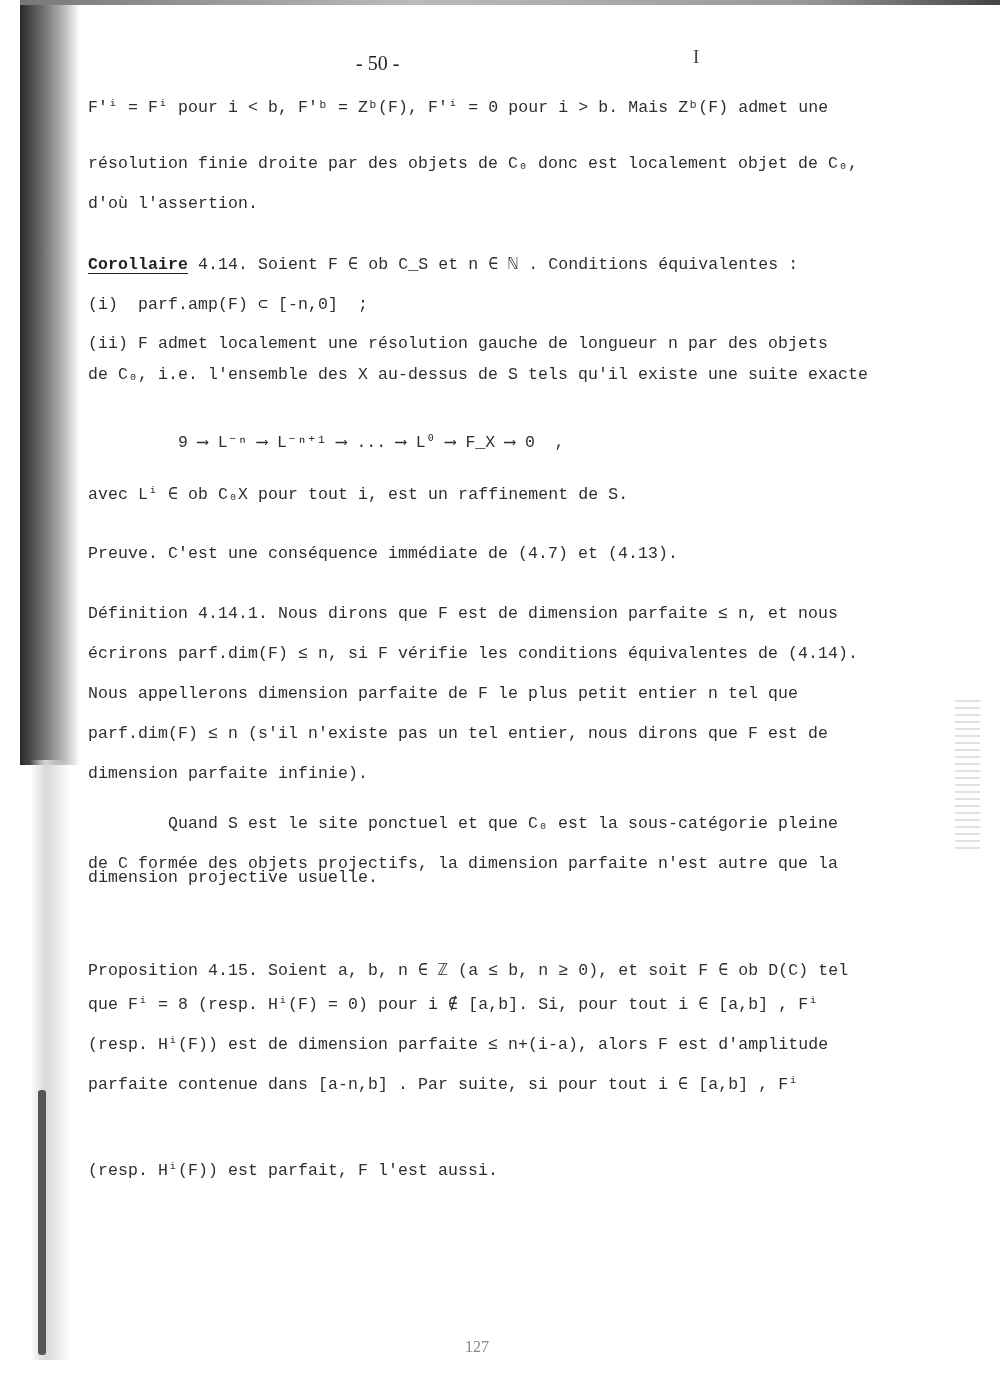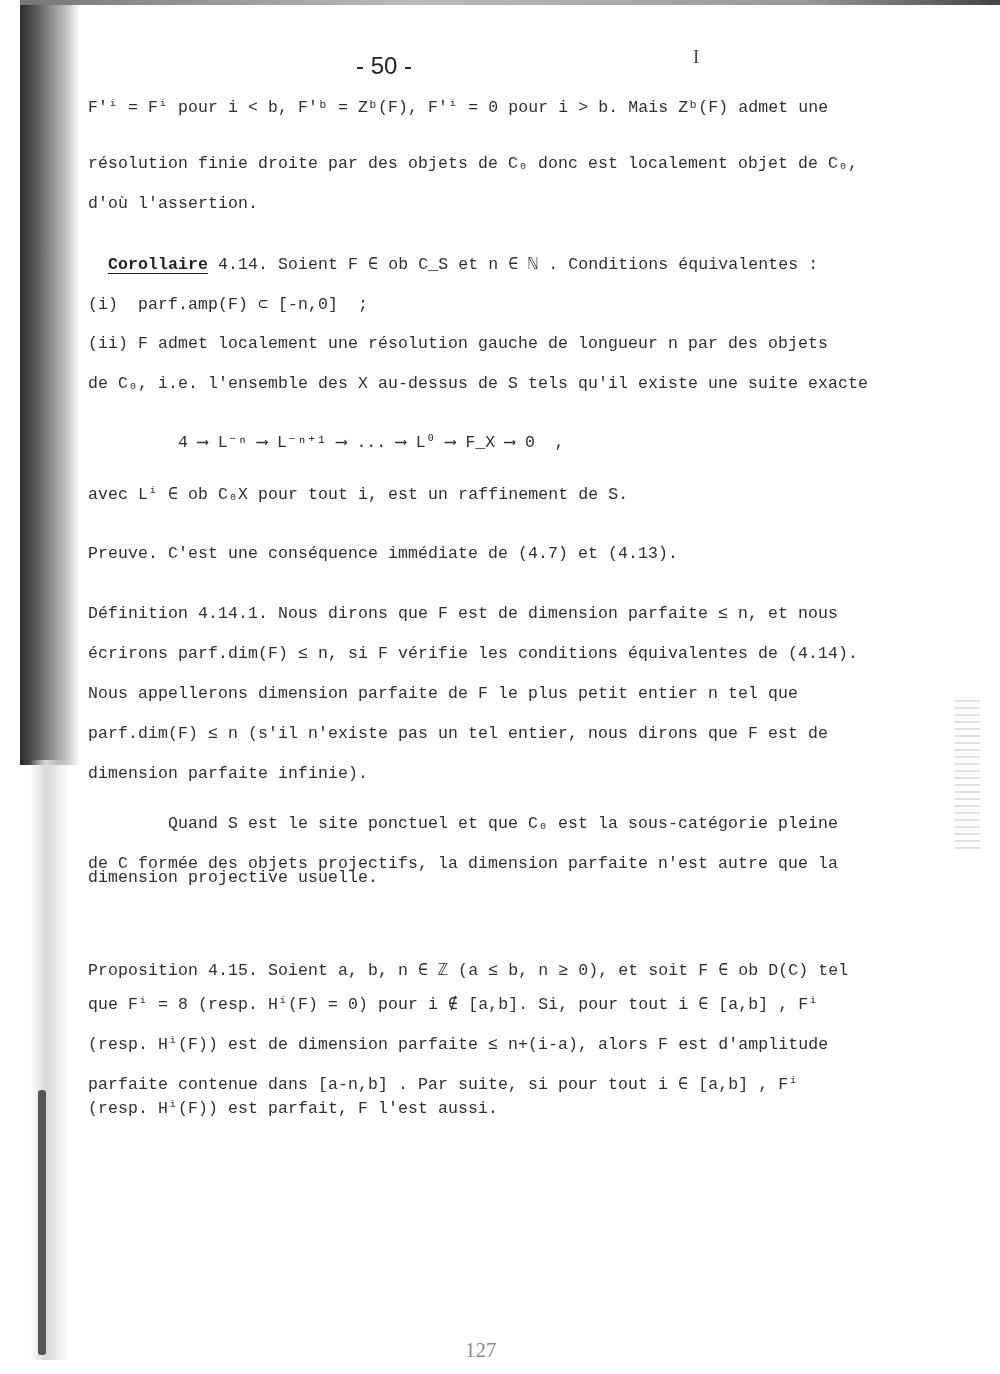--- a/index.html
+++ b/index.html
@@ -8,62 +8,62 @@
   .topedge { position:absolute; left:20px; top:0; width:980px; height:5px;
              background:linear-gradient(to right,#777,#bbb 40%,#999 80%,#444); }
   .leftshade { position:absolute; left:20px; top:5px; width:60px; height:760px;
                background:linear-gradient(to right,#2a2a2a 0%,#6a6a6a 35%,#bdbdbd 75%,rgba(255,255,255,0) 100%); }
   .leftshade2 { position:absolute; left:30px; top:760px; width:40px; height:600px;
                background:linear-gradient(to right,rgba(0,0,0,0) 0%,#d8d8d8 40%,rgba(255,255,255,0) 100%); }
   .leftbar { position:absolute; left:38px; top:1090px; width:8px; height:265px; background:#555;
              border-radius:3px; }
   .rightmarks { position:absolute; left:955px; top:700px; width:25px; height:150px;
                background:repeating-linear-gradient(to bottom,#ccc 0 2px,transparent 2px 7px); opacity:.6; }
-  .pageno { position:absolute; left:356px; top:52px; font-size:24px; font-family:Liberation Sans, sans-serif; color:#222; }
+  .pageno { position:absolute; left:356px; top:52px; font-size:20px; font-family:Liberation Serif, serif; color:#222; }
   .roman { position:absolute; left:693px; top:46px; font-size:19px; color:#444; font-family:"Liberation Serif",serif; }
   .line { position:absolute; left:88px; font-size:16.5px; white-space:pre; color:#2e2e2e; letter-spacing:0.1px; }
   .line u { text-decoration:underline; text-underline-offset:4px; }
-  .bold { font-weight:bold; color:#222;margin-left:20px; }
+  .bold { font-weight:bold; color:#222; }
   .math { position:absolute; left:178px; font-size:16.5px; white-space:pre; color:#2e2e2e; }
-  .footer { position:absolute; left:465px; top:1338px; font-family:"Liberation Serif",serif; font-size:21px; color:#888; }
+  .footer { position:absolute; left:465px; top:1338px; font-family:"Liberation Serif",serif; font-size:16px; color:#888; }
 </style>
 </head>
 <body>
 
 <div class="topedge"></div>
 <div class="leftshade"></div>
 <div class="leftshade2"></div>
 <div class="leftbar"></div>
 <div class="rightmarks"></div>
 
 <div class="pageno">- 50 -</div>
 <div class="roman">I</div>
 
 <div class="line" style="top:97px">F'ⁱ = Fⁱ pour i &lt; b, F'ᵇ = Zᵇ(F), F'ⁱ = 0 pour i &gt; b. Mais Zᵇ(F) admet une</div>
 <div class="line" style="top:154px">résolution finie droite par des objets de C₀ donc est localement objet de C₀,</div>
 <div class="line" style="top:194px">d'où l'assertion.</div>
 
 <div class="line" style="top:254px"><u class="bold">Corollaire</u> <span>4.14.</span> <span>Soient F ∈ ob C_S et n ∈ ℕ . Conditions équivalentes :</span></div>
 <div class="line" style="top:294px">(i)  parf.amp(F) ⊂ [-n,0]  ;</div>
 <div class="line" style="top:334px">(ii) F admet localement une résolution gauche de longueur n par des objets</div>
-<div class="line" style="top:374px">de C₀, i.e. l'ensemble des X au-dessus de S tels qu'il existe une suite exacte</div>
-<div class="math" style="top:432px">4 ⟶ L⁻ⁿ ⟶ L⁻ⁿ⁺¹ ⟶ ... ⟶ L⁰ ⟶ F_X ⟶ 0  ,</div>
+<div class="line" style="top:365px">de C₀, i.e. l'ensemble des X au-dessus de S tels qu'il existe une suite exacte</div>
+<div class="math" style="top:432px">9 ⟶ L⁻ⁿ ⟶ L⁻ⁿ⁺¹ ⟶ ... ⟶ L⁰ ⟶ F_X ⟶ 0  ,</div>
 <div class="line" style="top:484px">avec Lⁱ ∈ ob C₀X pour tout i, est un raffinement de S.</div>
 
 <div class="line" style="top:544px">Preuve. C'est une conséquence immédiate de (4.7) et (4.13).</div>
 
 <div class="line" style="top:604px">Définition 4.14.1. Nous dirons que F est de dimension parfaite ≤ n, et nous</div>
 <div class="line" style="top:644px">écrirons parf.dim(F) ≤ n, si F vérifie les conditions équivalentes de (4.14).</div>
 <div class="line" style="top:684px">Nous appellerons dimension parfaite de F le plus petit entier n tel que</div>
 <div class="line" style="top:724px">parf.dim(F) ≤ n (s'il n'existe pas un tel entier, nous dirons que F est de</div>
 <div class="line" style="top:764px">dimension parfaite infinie).</div>
 
 <div class="line" style="top:814px">        Quand S est le site ponctuel et que C₀ est la sous-catégorie pleine</div>
 <div class="line" style="top:854px">de C formée des objets projectifs, la dimension parfaite n'est autre que la</div>
 <div class="line" style="top:868px">dimension projective usuelle.</div>
 
 <div class="line" style="top:960px">Proposition 4.15. Soient a, b, n ∈ ℤ (a ≤ b, n ≥ 0), et soit F ∈ ob D(C) tel</div>
 <div class="line" style="top:994px">que Fⁱ = 8 (resp. Hⁱ(F) = 0) pour i ∉ [a,b]. Si, pour tout i ∈ [a,b] , Fⁱ</div>
 <div class="line" style="top:1034px">(resp. Hⁱ(F)) est de dimension parfaite ≤ n+(i-a), alors F est d'amplitude</div>
 <div class="line" style="top:1074px">parfaite contenue dans [a-n,b] . Par suite, si pour tout i ∈ [a,b] , Fⁱ</div>
-<div class="line" style="top:1098px">(resp. Hⁱ(F)) est parfait, F l'est aussi.</div>
+<div class="line" style="top:1160px">(resp. Hⁱ(F)) est parfait, F l'est aussi.</div>
 
 <div class="footer">127</div>
 
 </body></html>

